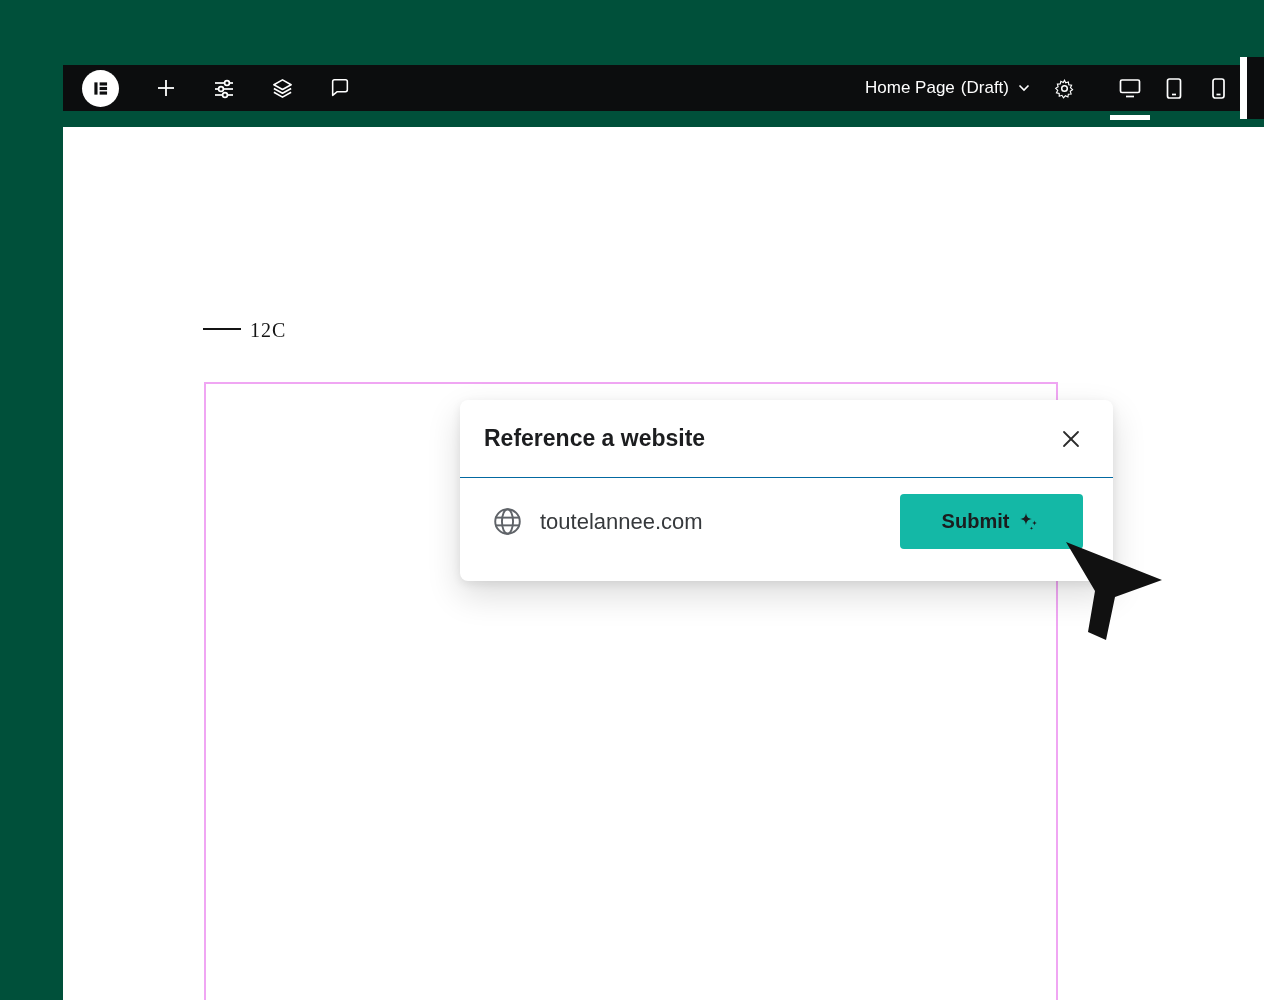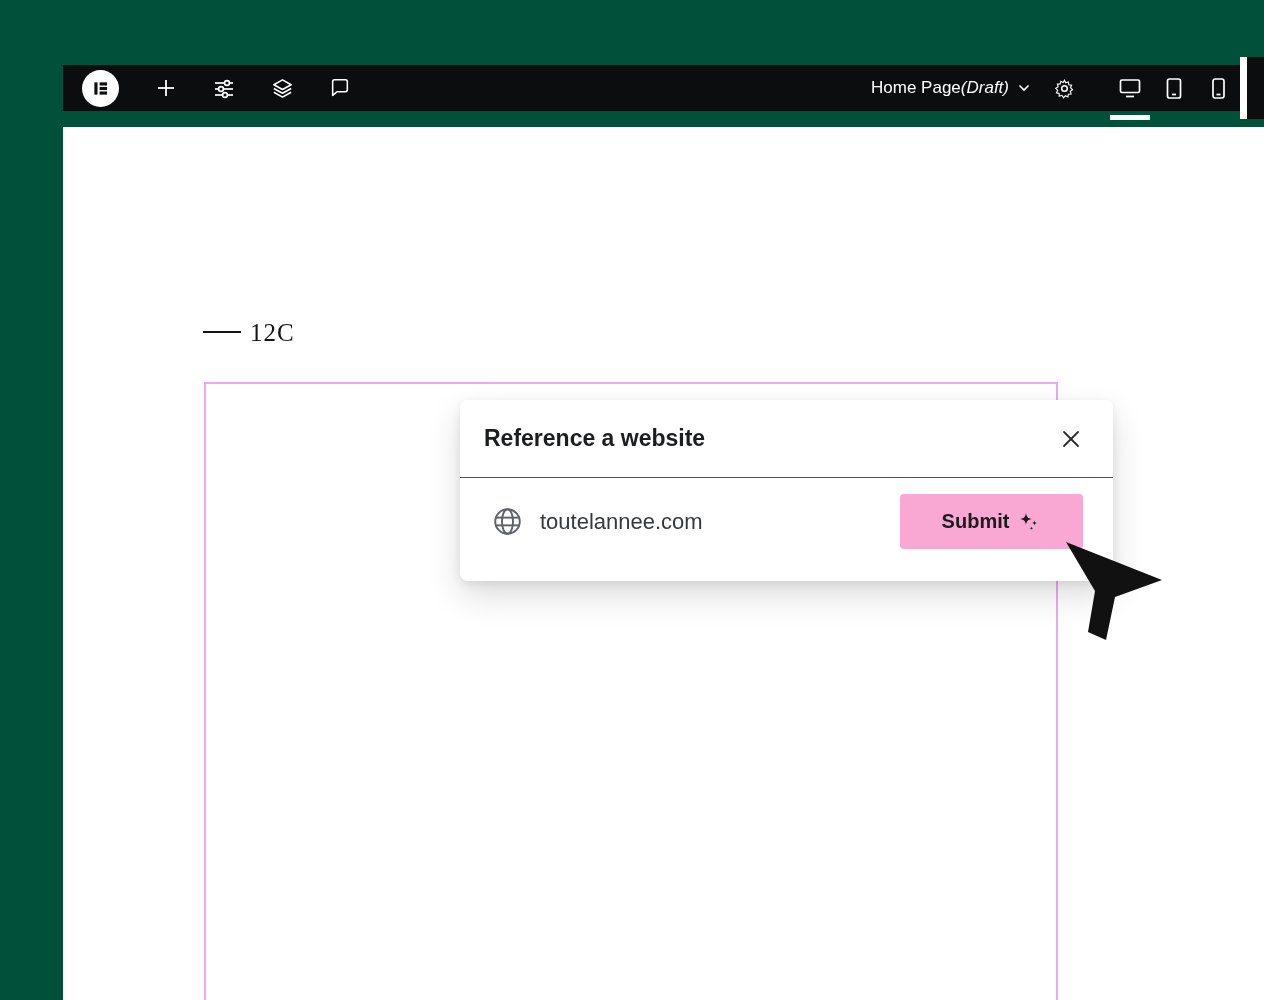--- a/index.html
+++ b/index.html
@@ -34,21 +34,21 @@
     width:22px; height:62px; margin-left:36px;
     display:flex; align-items:center; justify-content:center;
     cursor:pointer; flex:none;
   }
   .tb-btn:first-of-type { margin-left:30px; }
   .tb-right { margin-left:auto; display:flex; align-items:center; height:62px; }
   .doc-title {
     color:#ffffff; font-size:17px; display:flex; align-items:center;
     cursor:pointer; padding-right:14px;
   }
-  .doc-status { font-style:italic; color:#fdfdfd; }
+  .doc-status { margin-left:6px; color:#fdfdfd; }
   .doc-chevron { margin-left:9px; display:flex; align-items:center; }
   .gear-btn {
     width:40px; height:62px; display:flex; align-items:center; justify-content:center;
     color:#ffffff; font-size:21px; cursor:pointer;
   }
   .devices { display:flex; align-items:center; height:62px; margin-left:24px; }
   .device-btn {
     width:44px; height:62px; position:relative;
     display:flex; align-items:center; justify-content:center; cursor:pointer;
   }
@@ -59,21 +59,21 @@
   .tb-gap { width:7px; height:62px; background:#ffffff; flex:none; }
   .tb-end { width:17px; height:62px; background:#0C0D0E; flex:none; }
 
   
   .site-logo {
     position:absolute; left:140px; top:191px;
     display:flex; align-items:center; color:#141414;
     font-family:"Liberation Serif", serif;
   }
   .site-logo .rule { width:38px; height:2px; background:#141414; margin-right:9px; }
-  .site-logo .txt { font-size:25px; letter-spacing:1px; line-height:1; padding-top:2px; }
+  .site-logo .txt { font-size:20px; letter-spacing:1px; line-height:1; padding-top:2px; }
 
   .selected-section {
     position:absolute; left:141px; top:255px; width:854px; height:760px;
     border:2px solid #F0A6F3; background:#ffffff;
   }
 
   
   .modal {
     position:absolute; left:460px; top:400px; width:653px;
     background:#ffffff; border-radius:8px;
@@ -89,21 +89,21 @@
   .modal-close {
     margin-left:auto; width:28px; height:28px; cursor:pointer;
     display:flex; align-items:center; justify-content:center;
   }
   .modal-body {
     height:103px; display:flex; align-items:center; padding:0 30px 16px 32px;
   }
   .url-text { font-size:22px; color:#36393c; margin-left:17px; }
   .submit-btn {
     margin-left:auto; width:183px; height:55px;
-    background:#f9a8d4; border:none; border-radius:4px;
+    background:#14b8a6; border:none; border-radius:4px;
     display:flex; align-items:center; justify-content:center;
     cursor:pointer; gap:8px;
   }
   .submit-label { font-size:20px; font-weight:700; color:#1b1c1e; }
 
   
   .cursor { position:absolute; left:1058px; top:534px; z-index:9; pointer-events:none; }
 
   svg { display:block; }
 </style>

